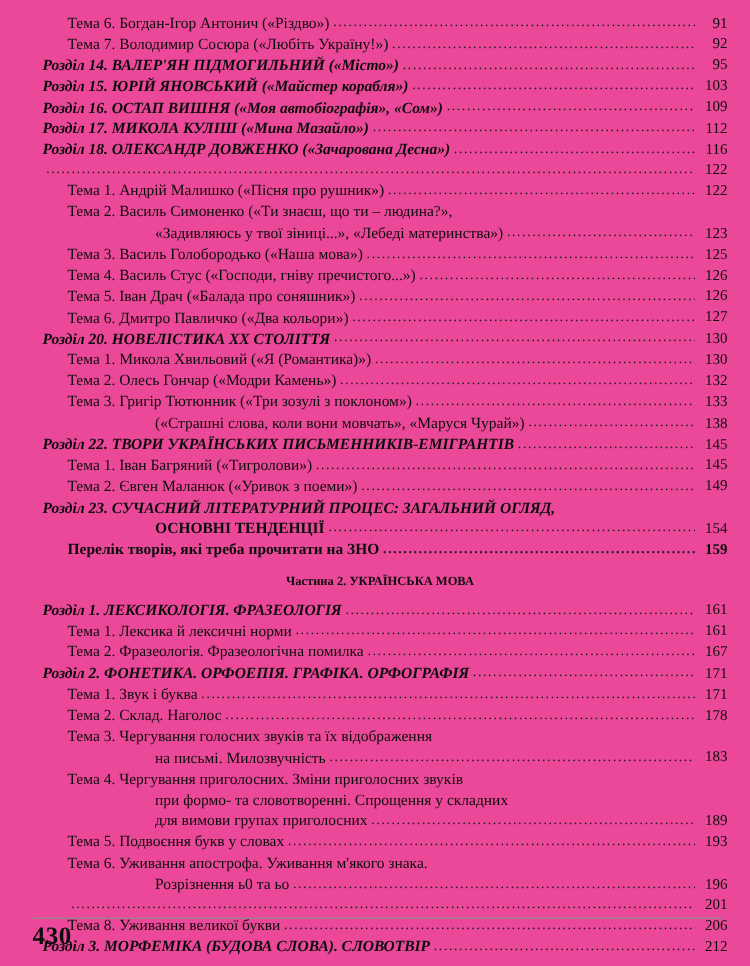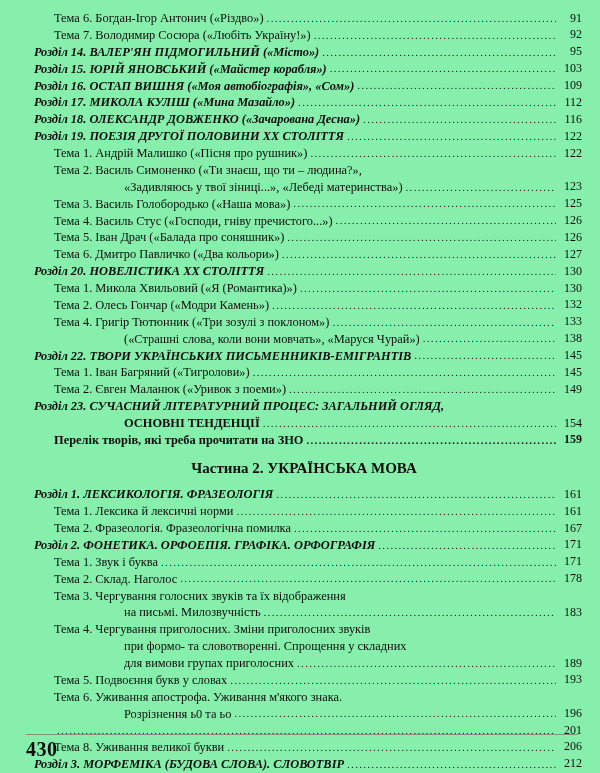--- a/index.html
+++ b/index.html
@@ -11,21 +11,21 @@
     width: 600px;
     height: 773px;
     font-family: "Liberation Serif", serif;
     color: #0d0d0d;
     overflow: hidden;
   }
   .page {
     position: relative;
     width: 600px;
     height: 773px;
-    background: #86efac;
+    background: #ec4899;
     padding: 0;
     box-sizing: border-box;
   }
   .toc {
     padding: 10px 18px 0 26px;
   }
   .row {
     display: flex;
     align-items: flex-end;
     font-size: 12.4px;
@@ -73,21 +73,21 @@
     position: absolute;
     left: 26px;
     right: 22px;
     bottom: 38px;
     border-top: 1px solid #8a8a8a;
     height: 0;
   }
   .part-title {
     text-align: center;
     font-weight: bold;
-    font-size: 15px;
+    font-size: 10px;
     margin: 12px 0 9px 0;
   }
 </style>
 </head>
 <body>
 
 <div class="page">
   <div class="toc" id="toc">
       <div class="row lvl-tema">
         <span class="txt">Тема 6. Богдан-Ігор Антонич («Різдво»)</span>
@@ -118,21 +118,20 @@
         <span class="txt">Розділ 17. МИКОЛА КУЛІШ («Мина Мазайло»)</span>
         <span class="dots">........................................................................................................................................................................................................</span>
         <span class="pg">112</span>
       </div>
       <div class="row lvl-razdil">
         <span class="txt">Розділ 18. ОЛЕКСАНДР ДОВЖЕНКО («Зачарована Десна»)</span>
         <span class="dots">........................................................................................................................................................................................................</span>
         <span class="pg">116</span>
       </div>
       <div class="row lvl-razdil">
-        <span class="txt">Розділ 19. ПОЕЗІЯ ДРУГОЇ ПОЛОВИНИ XX СТОЛІТТЯ</span>
         <span class="dots">........................................................................................................................................................................................................</span>
         <span class="pg">122</span>
       </div>
       <div class="row lvl-tema">
         <span class="txt">Тема 1. Андрій Малишко («Пісня про рушник»)</span>
         <span class="dots">........................................................................................................................................................................................................</span>
         <span class="pg">122</span>
       </div>
       <div class="row lvl-tema noline">
         <span class="txt">Тема 2. Василь Симоненко («Ти знаєш, що ти – людина?»,</span>
@@ -171,21 +170,21 @@
         <span class="txt">Тема 1. Микола Хвильовий («Я (Романтика)»)</span>
         <span class="dots">........................................................................................................................................................................................................</span>
         <span class="pg">130</span>
       </div>
       <div class="row lvl-tema">
         <span class="txt">Тема 2. Олесь Гончар («Модри Камень»)</span>
         <span class="dots">........................................................................................................................................................................................................</span>
         <span class="pg">132</span>
       </div>
       <div class="row lvl-tema">
-        <span class="txt">Тема 4. Григір Тютюнник («Три зозулі з поклоном»)</span>
+        <span class="txt">Тема 3. Григір Тютюнник («Три зозулі з поклоном»)</span>
         <span class="dots">........................................................................................................................................................................................................</span>
         <span class="pg">133</span>
       </div>
       <div class="row lvl-cont">
         <span class="txt" style="font-weight: normal; text-align: right;">(«Страшні слова, коли вони мовчать», «Маруся Чурай»)</span>
         <span class="dots">........................................................................................................................................................................................................</span>
         <span class="pg">138</span>
       </div>
       <div class="row lvl-razdil">
         <span class="txt">Розділ 22. ТВОРИ УКРАЇНСЬКИХ ПИСЬМЕННИКІВ-ЕМІГРАНТІВ</span>

